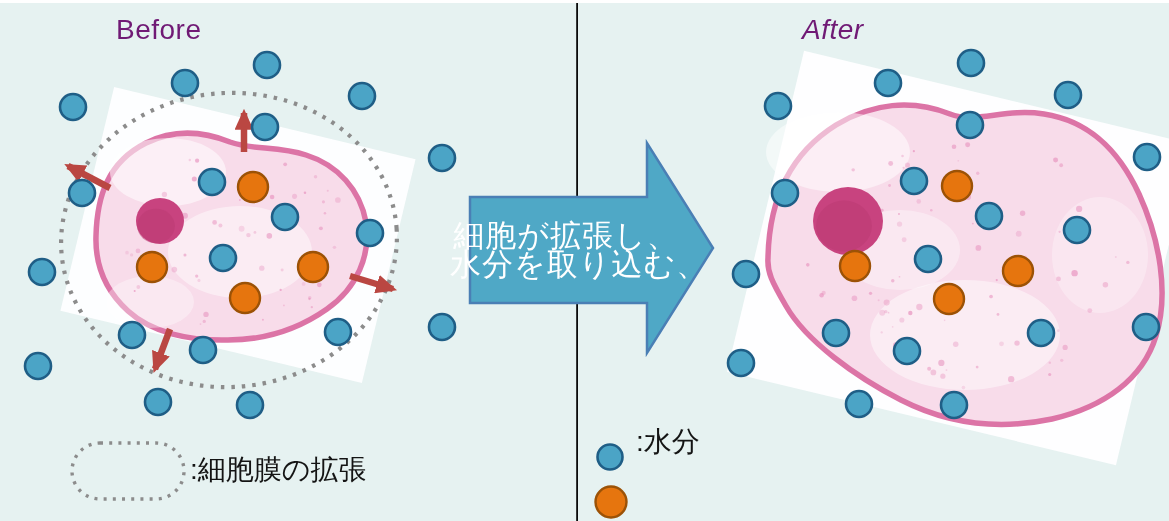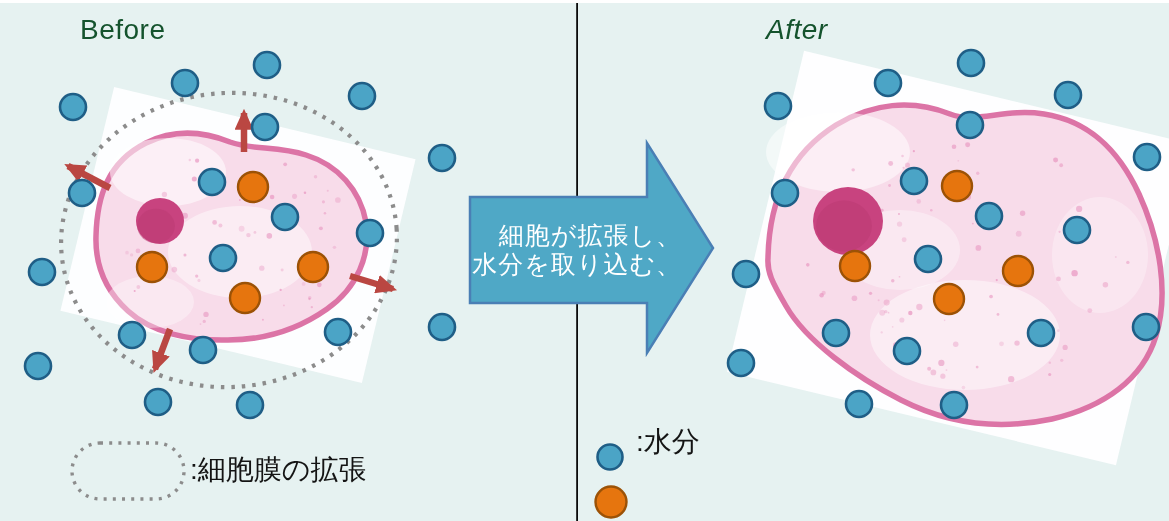--- a/index.html
+++ b/index.html
@@ -4,25 +4,25 @@
 <style>
   html,body{margin:0;padding:0;background:#ffffff;}
   .stage{
     position:relative;width:1169px;height:521px;overflow:hidden;
     background:#e6f2f1;
     font-family:"Liberation Sans", sans-serif;
   }
   .top-strip{position:absolute;left:0;top:0;width:1169px;height:3px;background:#ffffff;}
   .diagram-svg{position:absolute;left:0;top:0;width:1169px;height:521px;}
   .panel-title{
-    position:absolute;font-size:28px;color:#14532d;letter-spacing:.5px;line-height:28px;
+    position:absolute;font-size:28px;color:#701a75;letter-spacing:.5px;line-height:28px;margin-left:36px;
   }
   .arrow-caption{
-    position:absolute;left:450px;top:221px;width:232px;text-align:right;
-    color:#ffffff;font-size:25px;line-height:29px;letter-spacing:1px;white-space:nowrap;
+    position:absolute;left:450px;top:221px;width:232px;text-align:center;
+    color:#ffffff;font-size:31px;line-height:29px;letter-spacing:1px;white-space:nowrap;
   }
   .legend-label{
     position:absolute;font-size:28px;color:#141414;line-height:30px;white-space:nowrap;
   }
 </style>
 </head>
 <body>
 
 <div class="stage">
 

